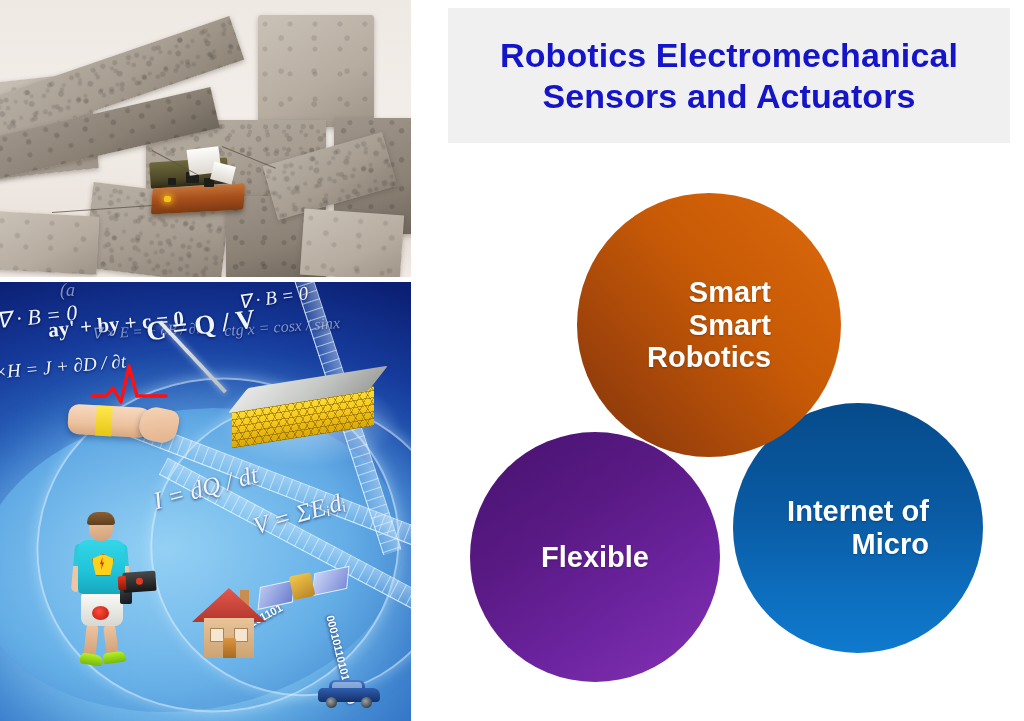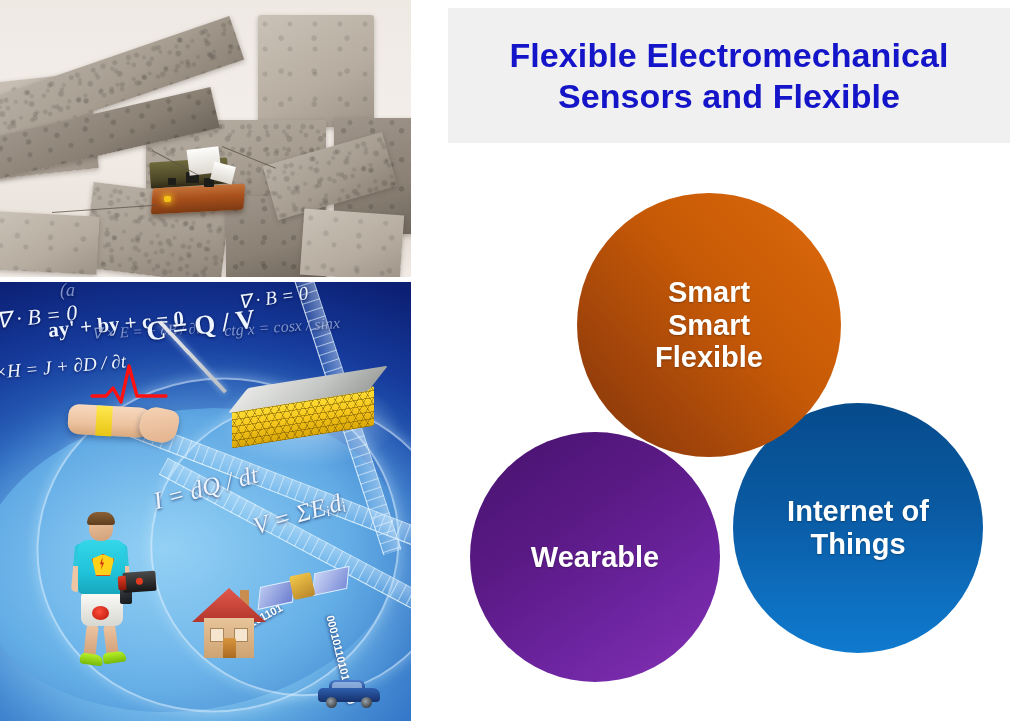--- a/index.html
+++ b/index.html
@@ -218,21 +218,21 @@
     display:flex;align-items:center;justify-content:center;
   }
   #title-text{
     color:#1414c8;font-size:34px;font-weight:bold;line-height:1.18;
     text-align:center;letter-spacing:.1px;
   }
 
   .bubble{
     position:absolute;border-radius:50%;
     display:flex;align-items:center;justify-content:center;
-    color:#ffffff;font-weight:bold;text-align:center;line-height:1.13;
+    color:#ffffff;font-weight:bold;text-align:right;line-height:1.13;
     font-size:29px;
     text-shadow:0 1px 2px rgba(0,0,0,.28);
   }
   #bubble-smart-micro-robotics{
     left:166px;top:193px;width:264px;height:264px;
     background:linear-gradient(228deg,#dd6a0c 0%,#c75a06 42%,#a4460a 72%,#81340b 100%);
     z-index:3;
   }
   #bubble-wearable-electronics{
     left:59px;top:432px;width:250px;height:250px;
@@ -365,38 +365,38 @@
       <div class="c-wh" style="left:8px;"></div>
       <div class="c-wh" style="left:43px;"></div>
     </div>
   </div>
 </div>
 
 <div id="right-panel">
 
   <div id="title-card">
     <div id="title-text">
-      <span>Flexible Electromechanical</span>
-      <span>Sensors and Flexible</span>
+      <span>Robotics Electromechanical</span>
+      <span>Sensors and Actuators</span>
     </div>
   </div>
 
   <div class="bubble" id="bubble-smart-micro-robotics">
     <div>
       <span>Smart</span>
       <span>Smart</span>
-      <span>Flexible</span>
+      <span>Robotics</span>
     </div>
   </div>
 
   <div class="bubble" id="bubble-wearable-electronics">
     <div>
-      <span>Wearable</span>
+      <span>Flexible</span>
     </div>
   </div>
 
   <div class="bubble" id="bubble-internet-of-things">
     <div>
       <span>Internet of</span>
-      <span>Things</span>
+      <span>Micro</span>
     </div>
   </div>
 </div>
 
 </body></html>

